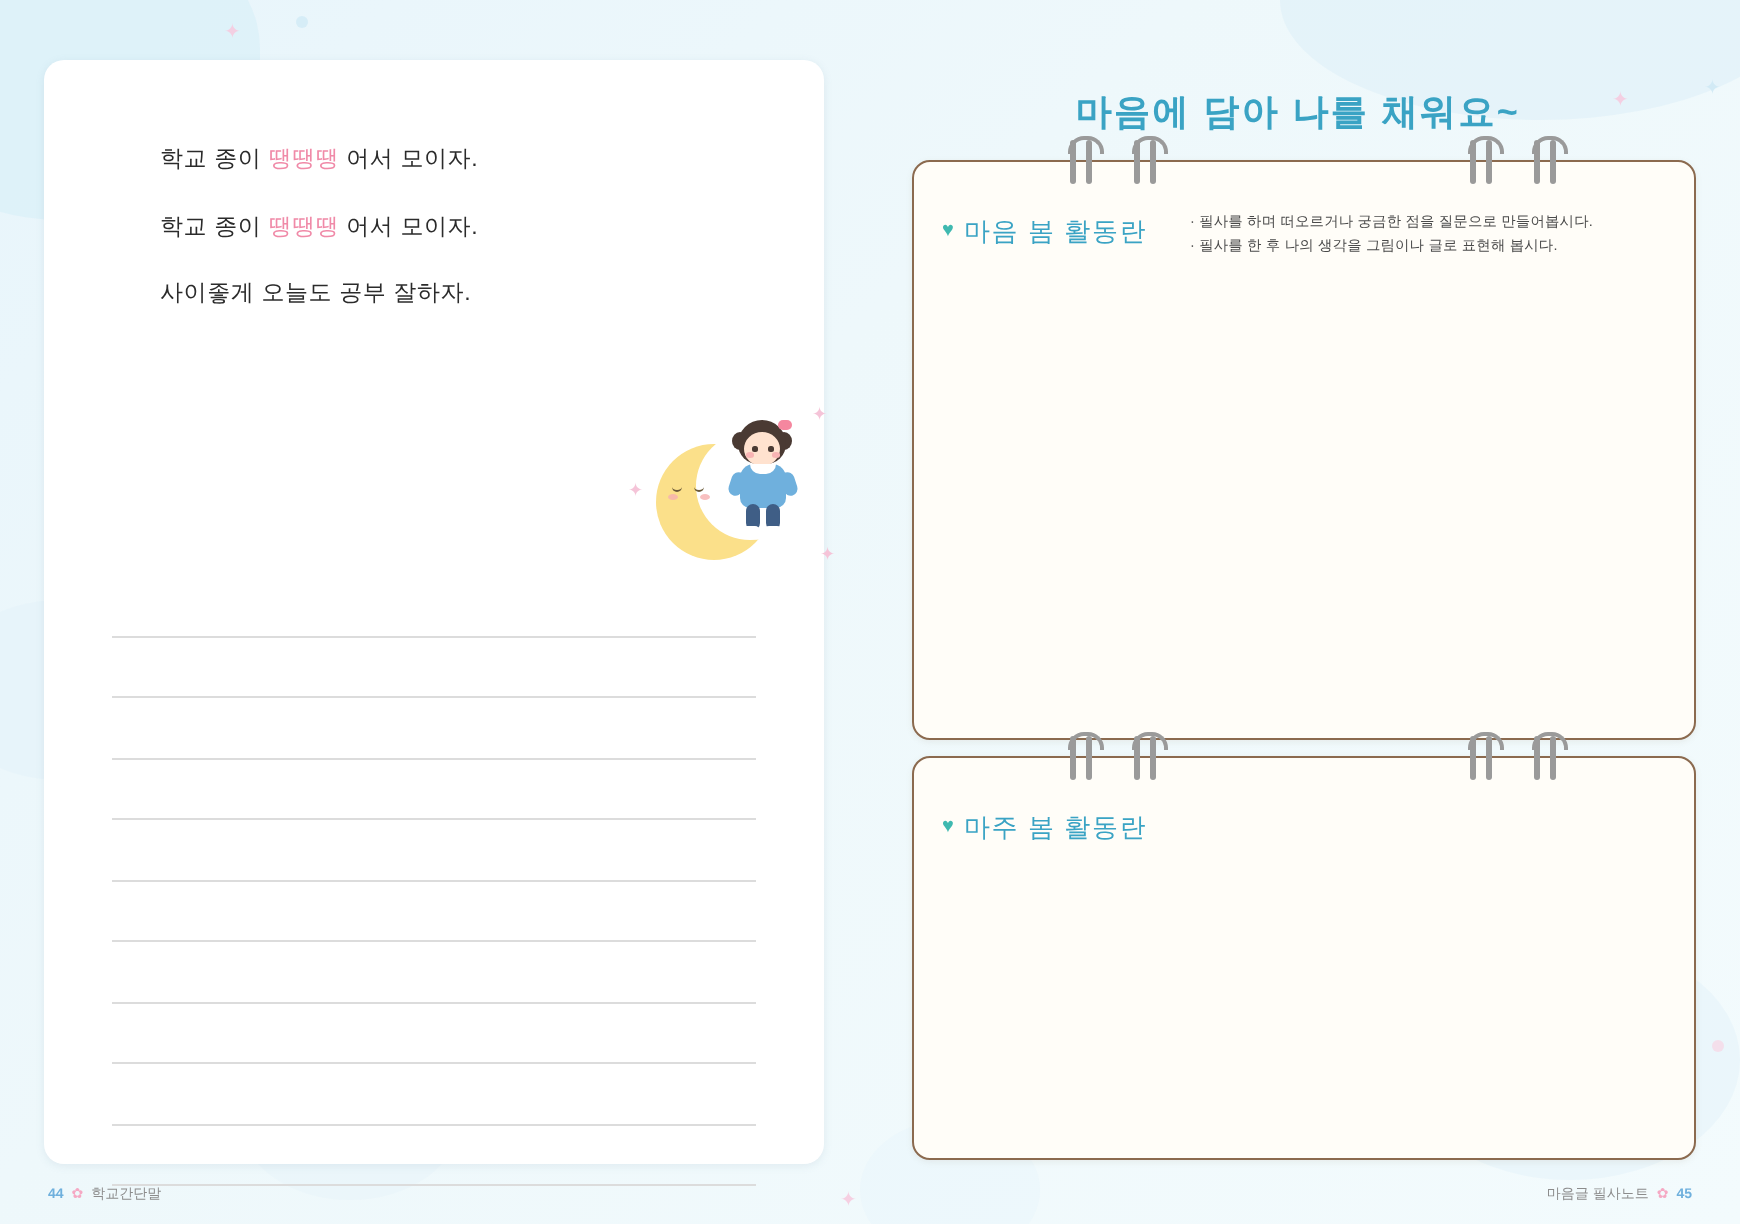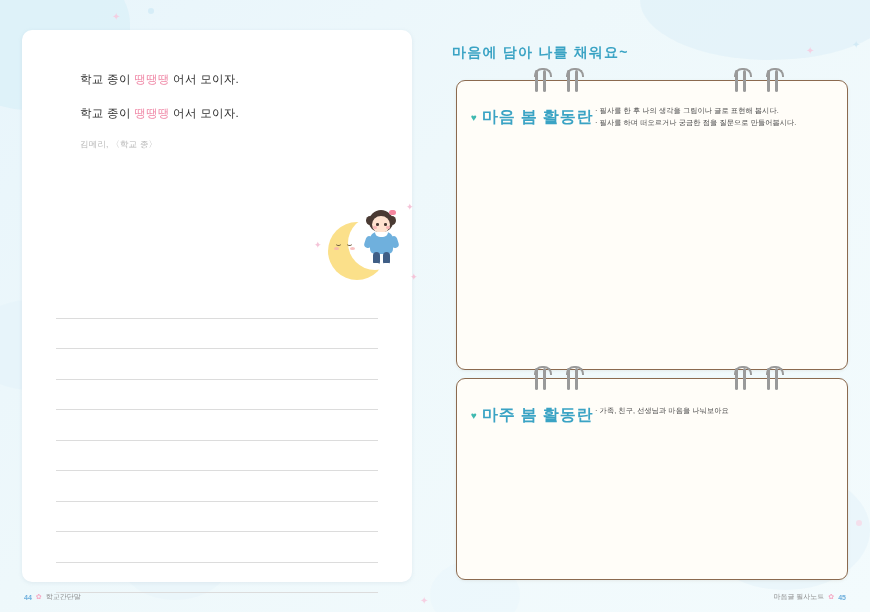--- a/index.html
+++ b/index.html
@@ -199,22 +199,22 @@
     font-size: 9px;
     user-select: none;
   }
 
   
   #right-title {
     position: absolute;
     left: 452px;
     top: 44px;
     width: 394px;
-    text-align: left;
-    font-size: 14px;
+    text-align: center;
+    font-size: 18px;
     color: #3aa3c4;
     font-weight: bold;
     letter-spacing: 1.2px;
   }
 
   .notebook {
     position: absolute;
     left: 456px;
     width: 390px;
     border: 1.6px solid #8b6a4f;
@@ -260,22 +260,22 @@
     display: flex;
     align-items: center;
     gap: 5px;
   }
   .heart-icon {
     color: #3fb9b0;
     font-size: 10px;
     line-height: 1;
   }
   .section-title {
-    font-size: 16px;
-    font-weight: bold;
+    font-size: 13px;
+    font-weight: normal;
     color: #3aa3c4;
     letter-spacing: .8px;
   }
   .bullets {
     position: absolute;
     left: 138px;
     top: 24px;
     width: 232px;
   }
   .bullet {
@@ -331,21 +331,23 @@
 
   <div id="left-page">
 
     <div id="poem">
       <div class="poem-line">
         <span>학교 종이 </span><span class="pink">땡땡땡</span><span> 어서 모이자.</span>
       </div>
       <div class="poem-line">
         <span>학교 종이 </span><span class="pink">땡땡땡</span><span> 어서 모이자.</span>
       </div>
-      <div id="poem-credit">김메리, 〈학교 종〉</div>
+      <div class="poem-line">
+        <span>사이좋게 오늘도 공부 잘하자.</span>
+      </div>
     </div>
 
     <div id="illustration">
       <div class="moon"></div>
       <div class="moon-face">
         <div class="moon-eye l"></div>
         <div class="moon-eye r"></div>
         <div class="moon-blush l"></div>
         <div class="moon-blush r"></div>
       </div>
@@ -410,22 +412,22 @@
         <div class="wire l"></div>
         <div class="wire r"></div>
         <div class="cap"></div>
       </div>
 
     <div class="section-head">
       <span class="heart-icon">♥</span>
       <span class="section-title">마음 봄 활동란</span>
     </div>
     <div class="bullets">
+      <div class="bullet">· 필사를 하며 떠오르거나 궁금한 점을 질문으로 만들어봅시다.</div>
       <div class="bullet">· 필사를 한 후 나의 생각을 그림이나 글로 표현해 봅시다.</div>
-      <div class="bullet">· 필사를 하며 떠오르거나 궁금한 점을 질문으로 만들어봅시다.</div>
     </div>
   </div>
 
   <div class="notebook" id="notebook-bottom">
     <div class="ring" style="left:76px;">
         <div class="wire l"></div>
         <div class="wire r"></div>
         <div class="cap"></div>
       </div>
     <div class="ring" style="left:108px;">
@@ -440,23 +442,20 @@
       </div>
     <div class="ring" style="left:308px;">
         <div class="wire l"></div>
         <div class="wire r"></div>
         <div class="cap"></div>
       </div>
 
     <div class="section-head">
       <span class="heart-icon">♥</span>
       <span class="section-title">마주 봄 활동란</span>
-    </div>
-    <div class="bullets">
-      <div class="bullet">· 가족, 친구, 선생님과 마음을 나눠보아요</div>
     </div>
   </div>
 
   <div class="footer" id="footer-left">
     <span class="foot-num">44</span>
     <span class="foot-flower">✿</span>
     <span>학교간단말</span>
   </div>
   <div class="footer" id="footer-right">
     <span>마음글 필사노트</span>

